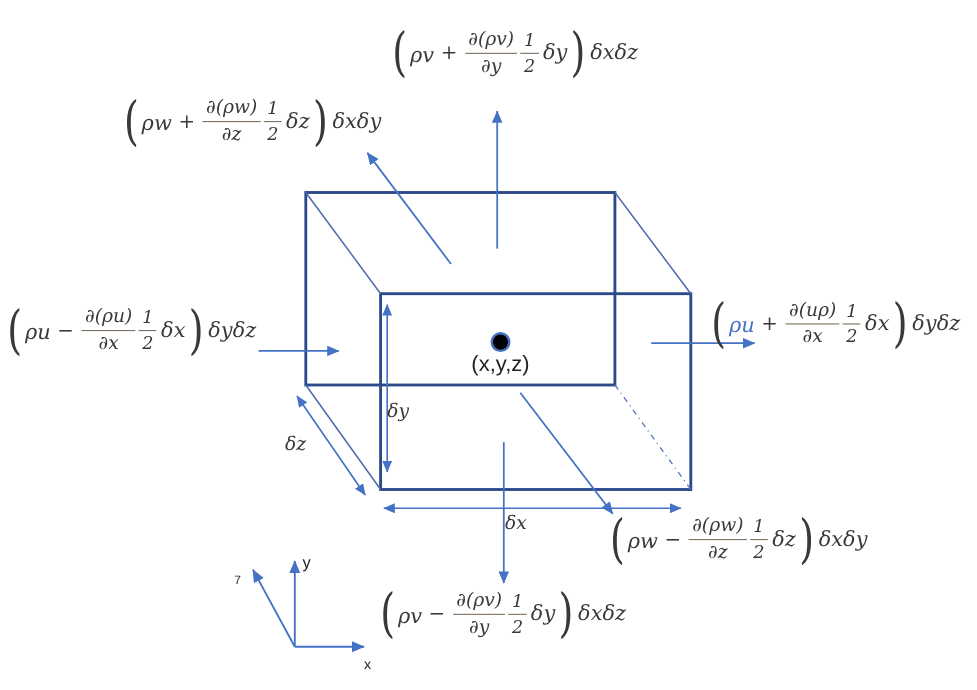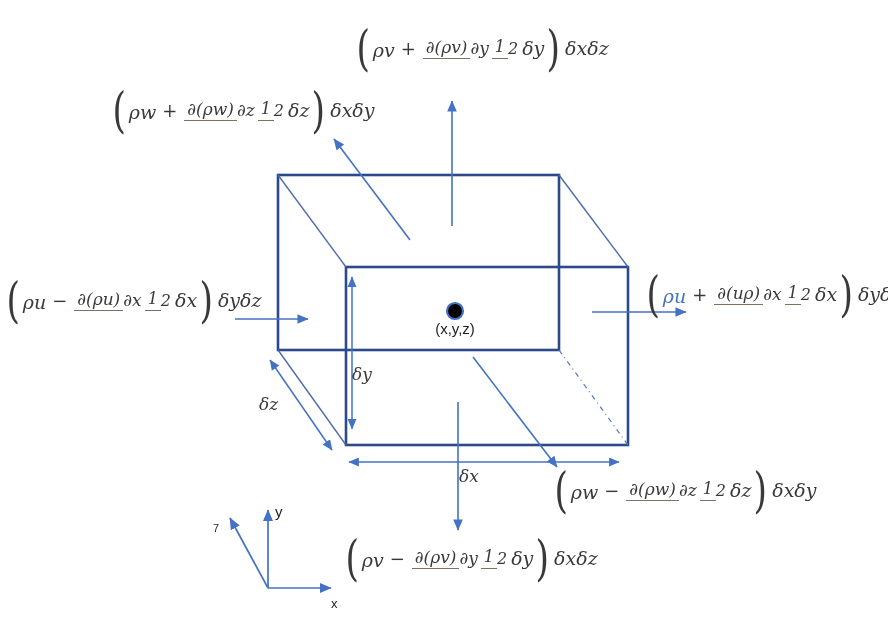--- a/index.html
+++ b/index.html
@@ -8,21 +8,21 @@
   svg.layer{position:absolute;left:0;top:0;}
 
   
   .formula{position:absolute;display:flex;align-items:center;white-space:nowrap;
            font-family:"DejaVu Serif",serif;font-style:italic;font-size:19px;color:#3b3838;}
   .formula .paren{font-size:48px;font-style:normal;font-weight:400;line-height:1;
                   transform:scaleX(.72);margin:0 -2px;color:#3b3838;}
   .formula .lead{margin:4px 1px 0 2px;}
   .formula .lead-accent{color:#4472c4;}
   .formula .op{font-style:normal;margin:0 5px;font-size:18px;}
-  .formula .frac{display:inline-flex;flex-direction:row;align-items:center;
+  .formula .frac{display:inline-flex;flex-direction:column;align-items:center;
                  font-size:17px;line-height:1.2;margin:0 2px;}
   .formula .frac .num{padding:0 3px 1px 3px;border-bottom:1.5px solid #7e7062;}
   .formula .frac .den{padding-top:1px;}
   .formula .half{font-size:16px;margin:0 1px;}
   .formula .delta{margin:0 2px 0 3px;}
   .formula .outside{margin-left:4px;text-align:right;}
 
   .f-top{left:356px;top:24px;}
   .f-upper-left{left:112px;top:86px;}
   .f-left{left:6px;top:276px;}
@@ -30,21 +30,21 @@
   .f-bottom-right{left:554px;top:466px;}
   .f-bottom{left:345px;top:534px;}
 
   
   .lbl{position:absolute;}
   .lbl-math{font-family:"DejaVu Serif",serif;font-style:italic;font-size:17px;color:#3b3838;}
   .dim-dy{left:352px;top:364px;}
   .dim-dz{left:259px;top:394px;}
   .dim-dx{left:459px;top:466px;}
   .lbl-sans{font-family:"Liberation Sans",sans-serif;color:#1f1f1f;}
-  .center-point{left:417px;top:320px;width:76px;text-align:center;font-size:15px;}
+  .center-point{left:417px;top:320px;width:76px;text-align:center;font-size:20px;}
   .axis-y{left:275px;top:503px;font-size:15px;}
   .axis-x{left:331px;top:596px;font-size:13px;}
   .axis-z{left:213px;top:522px;font-size:11px;}
 </style>
 </head>
 <body>
 
 <div class="canvas">
 
   <svg class="layer" width="888" height="627" viewBox="0 0 888 627">

